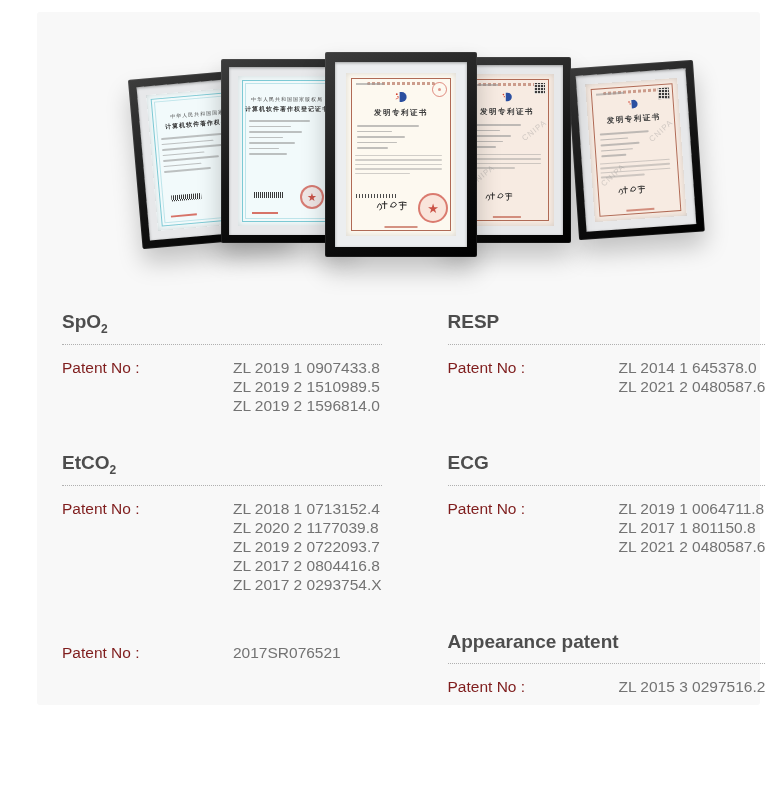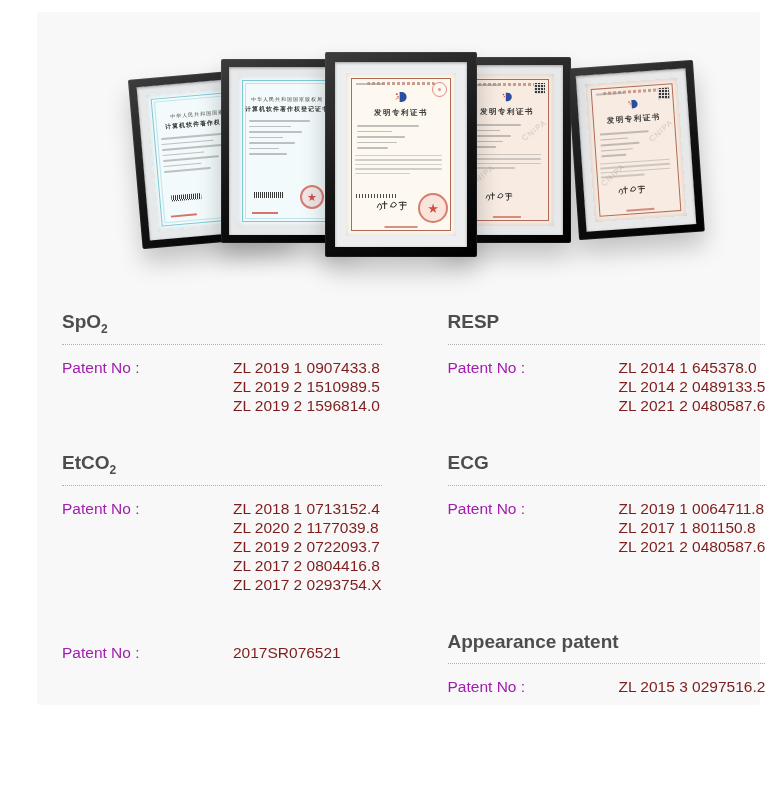--- a/index.html
+++ b/index.html
@@ -86,22 +86,22 @@
     transform:rotate(-38deg); }
   .wm.a { top:34%; right:6%; } .wm.b { top:64%; left:8%; }
 
   
   .sections { display:grid; grid-template-columns:1fr 1fr; column-gap:66px; row-gap:36px;
     padding:0 20px 0 25px; align-items:start; }
   .sec-h { font-size:19px; font-weight:bold; color:#4d4d4d; line-height:24px;
     padding-bottom:3px; border-bottom:1px dotted #b0b0b0; }
   .sec-h sub { font-size:12px; }
   .row { display:flex; margin-top:13px; }
-  .lbl { flex:none; width:171px; font-size:15.5px; color:#a21caf; line-height:19px; }
-  .vals div { font-size:15.5px; color:#7f1d1d; line-height:19px; white-space:nowrap; }
+  .lbl { flex:none; width:171px; font-size:15.5px; color:#7f1d1d; line-height:19px; }
+  .vals div { font-size:15.5px; color:#737373; line-height:19px; white-space:nowrap; }
 </style>
 </head>
 <body>
 
 <div class="page">
   <section class="panel">
 
     <div class="certs">
 
       <div class="frame f1">
@@ -275,21 +275,20 @@
             </div>
         </div>
       </div>
 
       <div class="sec">
         <h3 class="sec-h"><span>RESP</span><sub></sub></h3>
         <div class="row">
           <div class="lbl">Patent No :</div>
           <div class="vals">
               <div>ZL 2014 1 645378.0</div>
-              <div>ZL 2014 2 0489133.5</div>
               <div>ZL 2021 2 0480587.6</div>
             </div>
         </div>
       </div>
 
       <div class="sec">
         <h3 class="sec-h"><span>EtCO</span><sub>2</sub></h3>
         <div class="row">
           <div class="lbl">Patent No :</div>
           <div class="vals">

